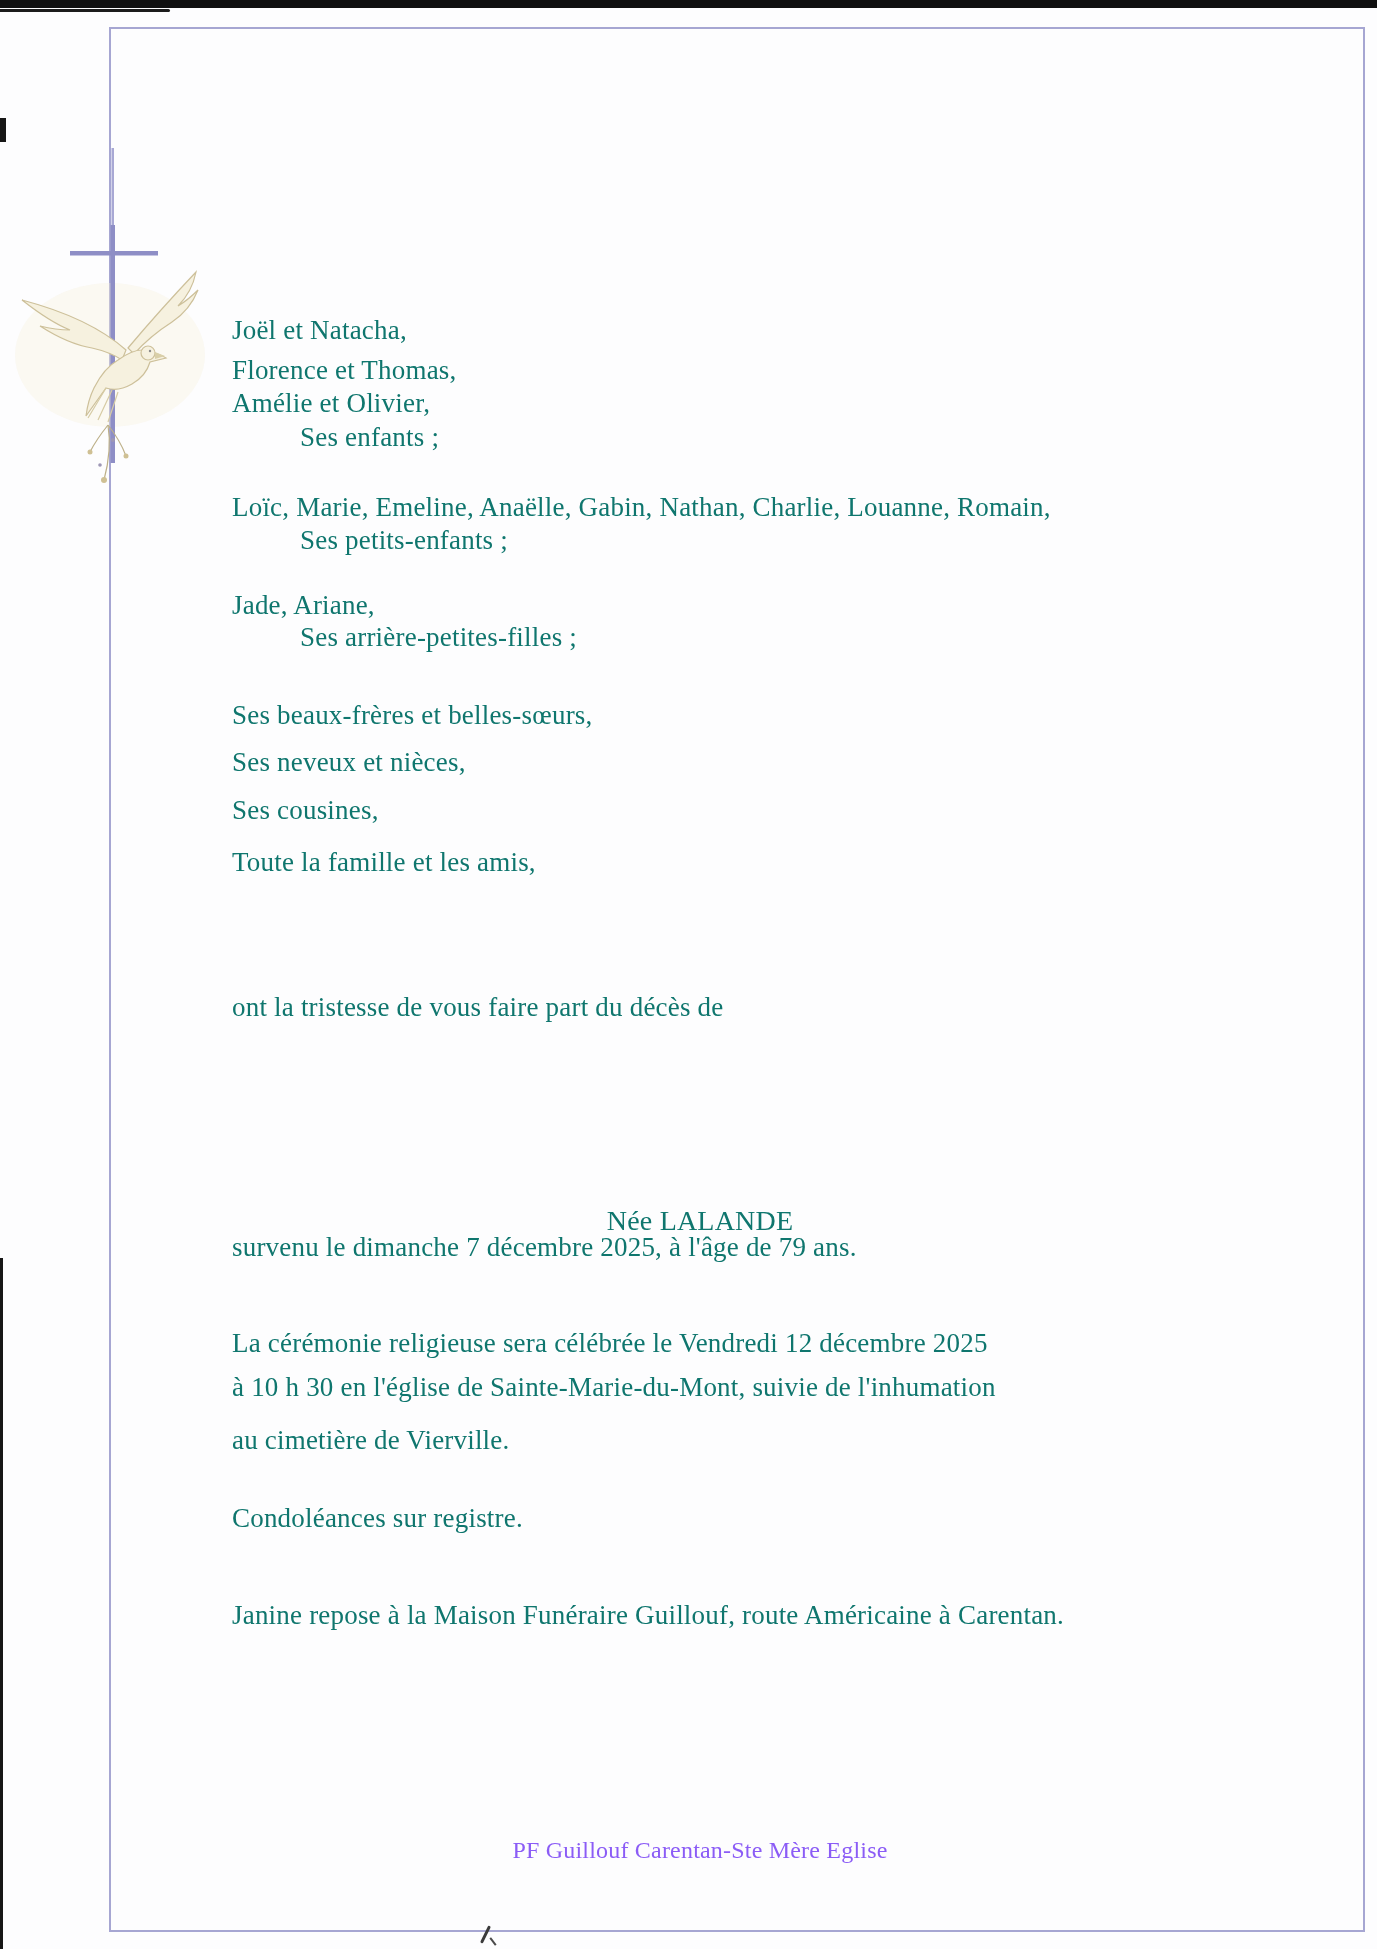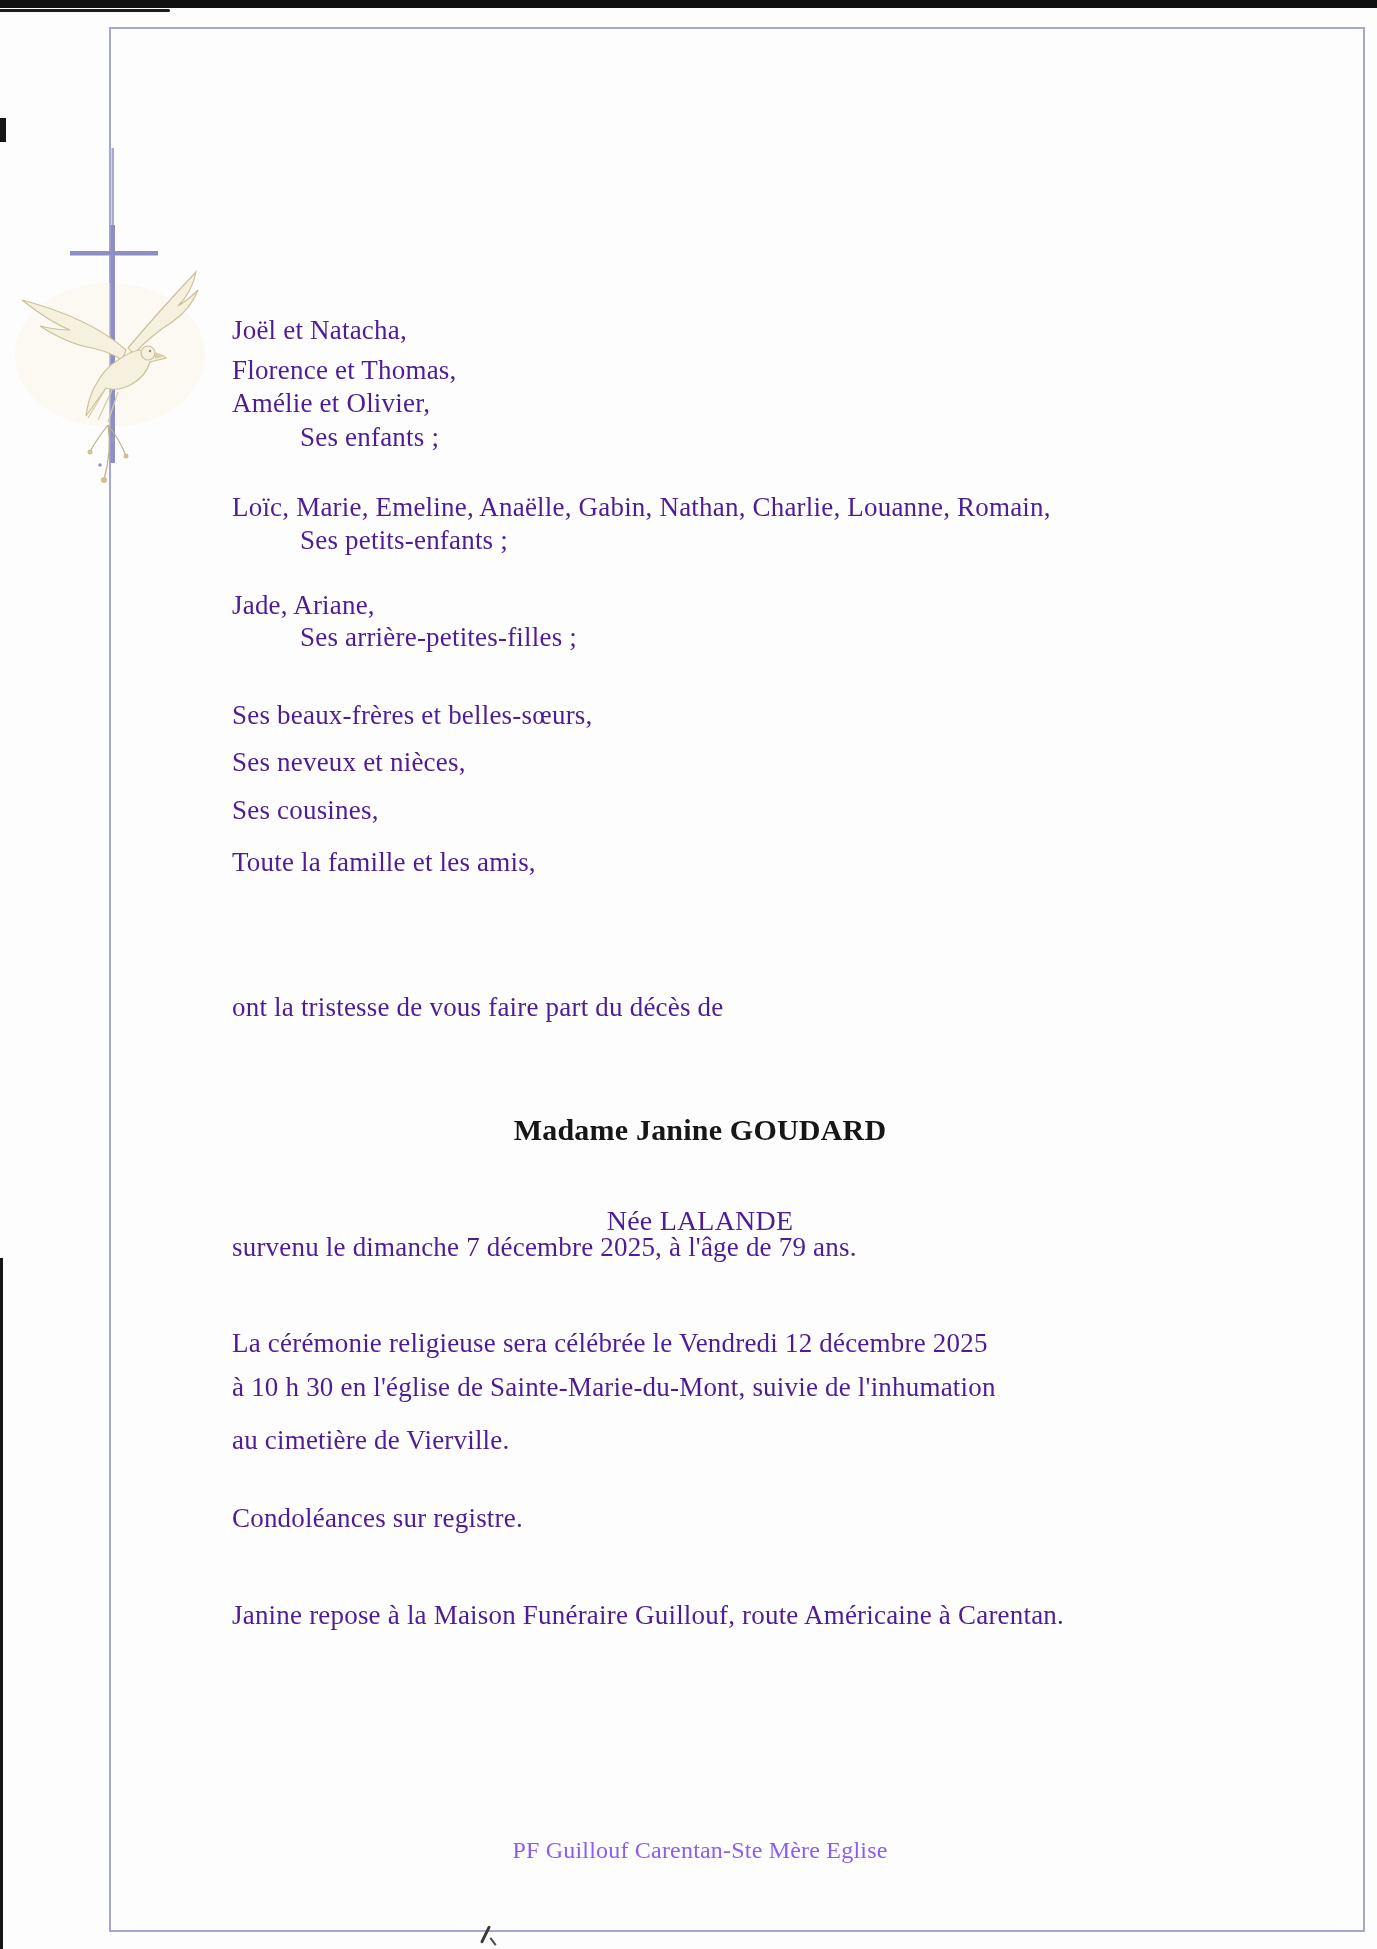--- a/index.html
+++ b/index.html
@@ -19,21 +19,21 @@
   .smudge-b{position:absolute;left:492px;top:1937px;width:2px;height:9px;background:#4a4a4a;transform:rotate(-38deg);}
   
   .frame{
     position:absolute;left:109px;top:27px;width:1256px;height:1905px;
     border:2px solid #a6a6d2;box-sizing:border-box;
   }
   .artwork{position:absolute;left:0;top:140px;width:240px;height:360px;}
   
   .t{
     position:absolute;left:232px;white-space:nowrap;
-    font-size:27px;line-height:1.2;color:#4c1d95;letter-spacing:.2px;
+    font-size:27px;line-height:1.2;color:#0f766e;letter-spacing:.2px;
   }
   .ind{left:300px;}
   .b{font-weight:normal;}
   .ctr{left:150px;width:1100px;text-align:center;white-space:nowrap;}
   .deceased-name{font-size:30px;font-weight:bold;color:#161618;}
   .maiden{font-size:28px;margin-top:48px;}
   .footer{font-size:24px;color:#8b5cf6;}
 </style>
 </head>
 <body>
@@ -86,21 +86,20 @@
   <div class="t" style="top:589px">Jade, Ariane,</div>
   <div class="t ind" style="top:621px">Ses arrière-petites-filles ;</div>
 
   <div class="t" style="top:699px">Ses beaux-frères et belles-sœurs,</div>
   <div class="t" style="top:746px">Ses neveux et nièces,</div>
   <div class="t" style="top:794px">Ses cousines,</div>
   <div class="t" style="top:846px">Toute la famille et les amis,</div>
 
   <div class="t" style="top:991px">ont la tristesse de vous faire part du décès de</div>
 
-  <div class="t ctr deceased-name" style="top:1112px">Madame Janine GOUDARD</div>
   <div class="t ctr maiden" style="top:1156px">Née LALANDE</div>
 
   <div class="t" style="top:1231px">survenu le dimanche 7 décembre 2025, à l'âge de 79 ans.</div>
 
   <div class="t" style="top:1327px"><span>La cérémonie religieuse sera célébrée le </span><span class="b">Vendredi 12 décembre 2025</span></div>
   <div class="t" style="top:1371px"><span class="b">à 10 h 30 en l'église de Sainte-Marie-du-Mont,</span><span> suivie de l'inhumation</span></div>
   <div class="t" style="top:1424px">au cimetière de Vierville.</div>
 
   <div class="t" style="top:1502px">Condoléances sur registre.</div>
 

